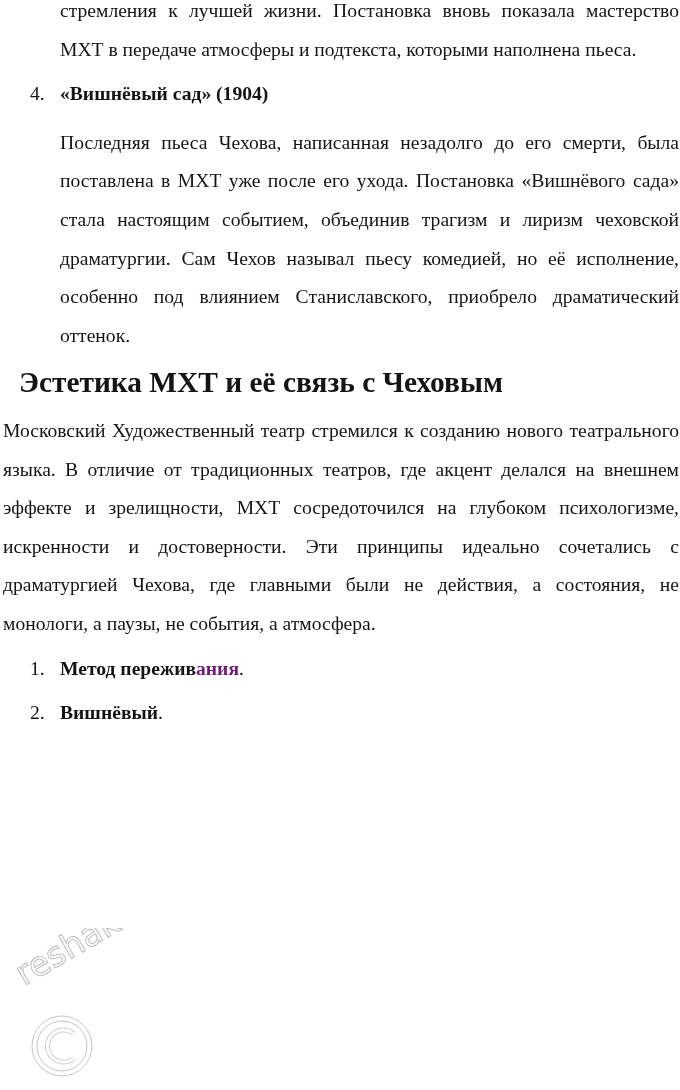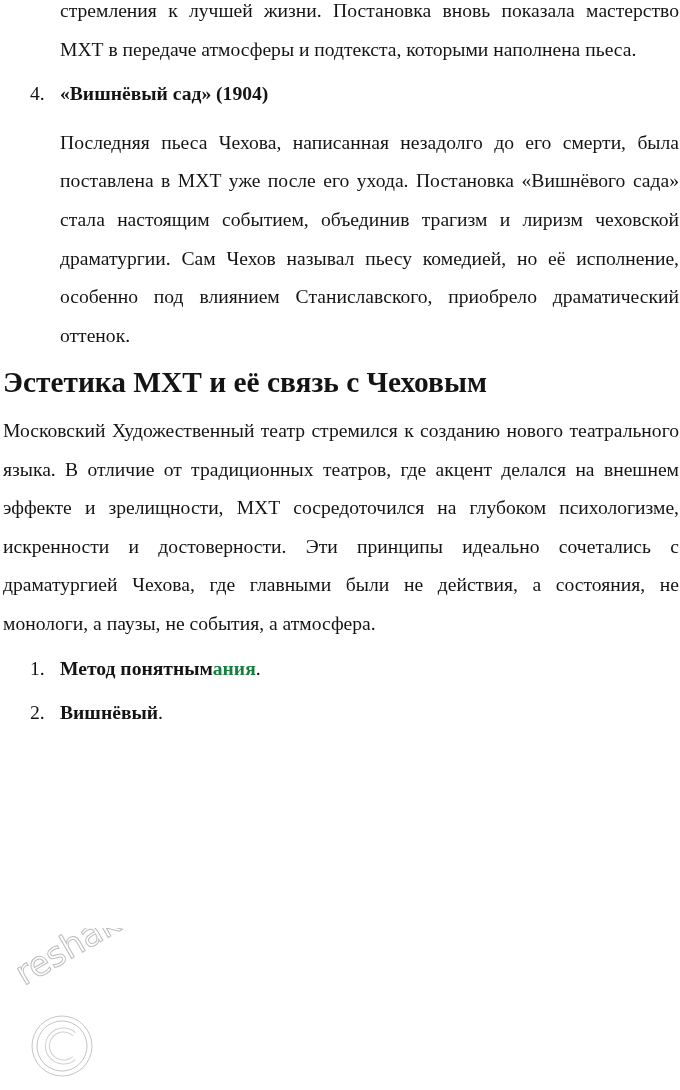--- a/index.html
+++ b/index.html
@@ -47,25 +47,25 @@
     }
     .list-num {
       position: absolute;
       left: 30px;
       top: 0;
     }
     .bold {
       font-weight: bold;
     }
     .fade {
-      color: #15803d;
+      color: #701a75;
     }
     .heading {
       font-weight: bold;
-      padding-left: 3px;
+      padding-left: 19px;
       line-height: 38.6px;
       margin: 8px 0 0 0;
     }
     .gap-after-title {
       margin-top: 10px;
     }
     .gap-after-para {
       margin-top: 6px;
     }
     
@@ -94,21 +94,21 @@
   </div>
 
   <p class="para line-block indent last-left gap-after-title">Последняя пьеса Чехова, написанная незадолго до его смерти, была поставлена в МХТ уже после его ухода. Постановка «Вишнёвого сада» стала настоящим событием, объединив трагизм и лиризм чеховской драматургии. Сам Чехов называл пьесу комедией, но её исполнение, особенно под влиянием Станиславского, приобрело драматический оттенок.</p>
 
   <h2 class="heading">Эстетика МХТ и её связь с Чеховым</h2>
 
   <p class="para line-block full last-left gap-after-title">Московский Художественный театр стремился к созданию нового театрального языка. В отличие от традиционных театров, где акцент делался на внешнем эффекте и зрелищности, МХТ сосредоточился на глубоком психологизме, искренности и достоверности. Эти принципы идеально сочетались с драматургией Чехова, где главными были не действия, а состояния, не монологи, а паузы, не события, а атмосфера.</p>
 
   <div class="list-item gap-after-para">
     <span class="list-num">1.</span>
-    <span class="bold"><span>Метод понятным</span><span class="fade">ания</span></span><span>.</span>
+    <span class="bold"><span>Метод пережив</span><span class="fade">ания</span></span><span>.</span>
   </div>
 
 
   <div class="list-item gap-after-para">
     <span class="list-num">2.</span>
     <span class="bold">Вишнёвый</span><span>.</span>
   </div>
 
 
 </div>

